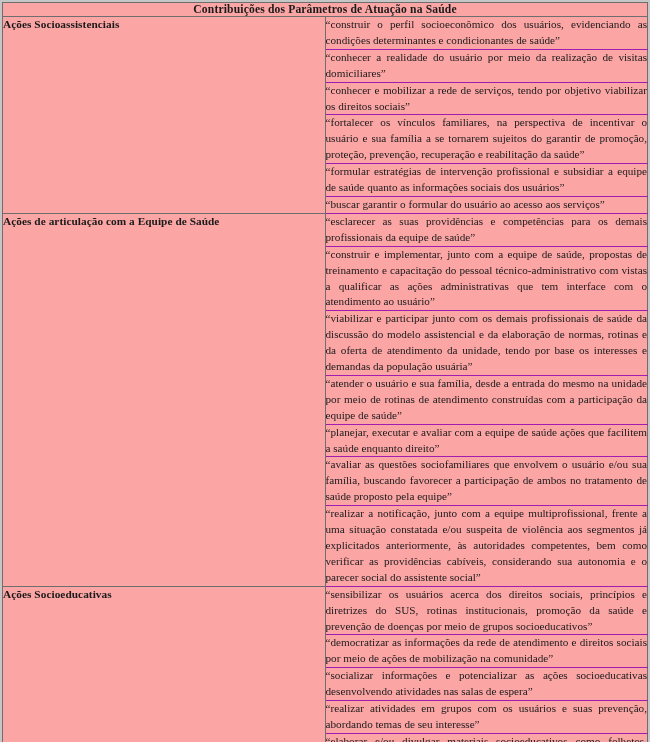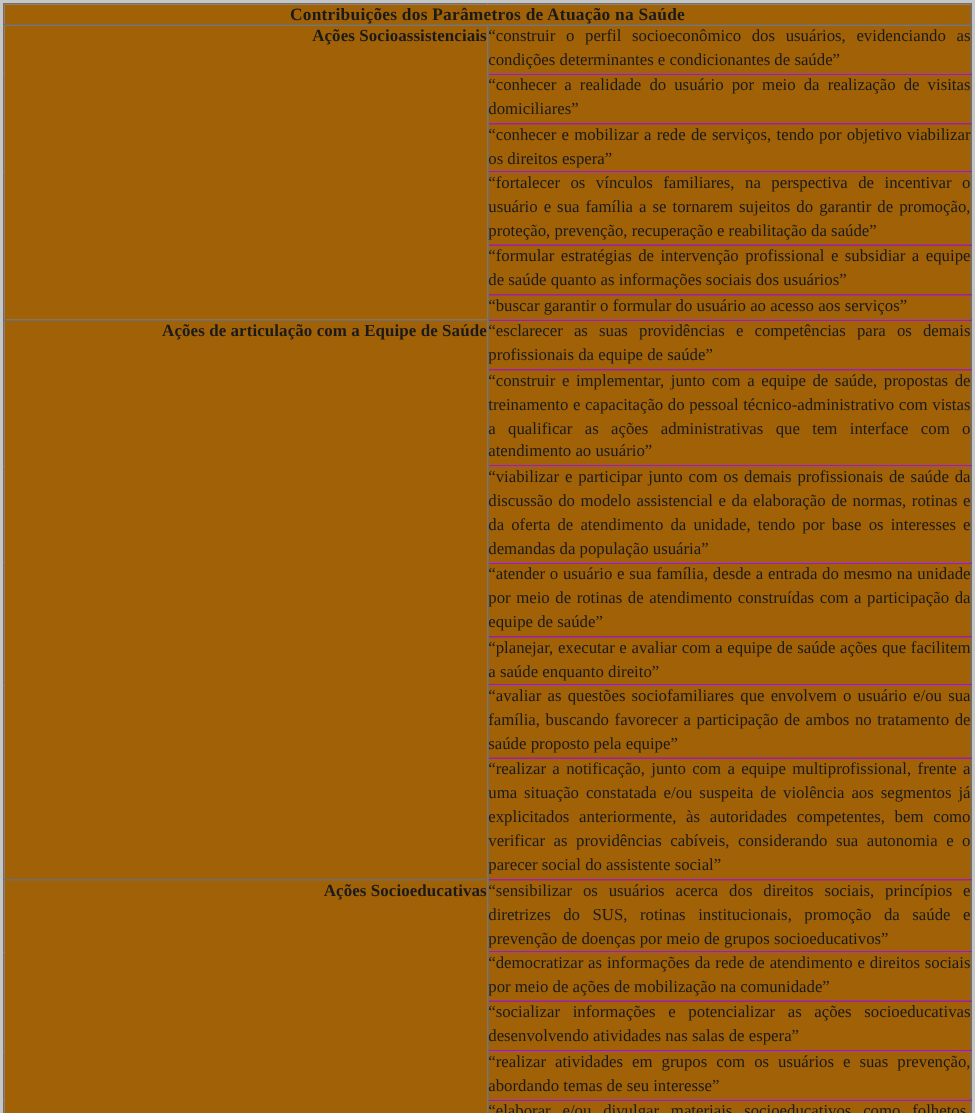--- a/index.html
+++ b/index.html
@@ -30,21 +30,21 @@
     width: 646px;
     margin: 2px 0 0 2px;
     border-collapse: collapse;
     table-layout: fixed;
     background: #c6c6c6;
   }
 
   table.param-table td,
   table.param-table th {
     border: 1px solid #6e6e6e;
-    background: #a16207;
+    background: #fca5a5;
     vertical-align: top;
     padding: 0;
     margin-top: 28px;
   }
 
   
   .table-title {
     text-align: center;
     font-weight: bold;
     font-size: 11.6px;
@@ -57,21 +57,20 @@
   
   .category-cell {
     width: 152px;
     font-weight: bold;
     font-size: 11.3px;
     line-height: 1.32;
     letter-spacing: 0.05px;
     padding: 6px 5px 6px 6px;
     vertical-align: top;
     white-space: normal;
-    text-align: right;
   }
 
   
   .statement-cell {
     font-size: 11.2px;
     line-height: 1.42;
     text-align: justify;
     text-justify: inter-word;
     padding: 5px 7px 6px 7px;
     hyphens: manual;
@@ -109,21 +108,21 @@
     </thead>
     <tbody id="table-body">
         <tr class="statement-row group-start">
           <td class="category-cell spanned" rowspan="6">Ações Socioassistenciais</td>
           <td class="statement-cell">“construir o perfil socioeconômico dos usuários, evidenciando as condições determinantes e condicionantes de saúde”</td>
         </tr>
         <tr class="statement-row">
           <td class="statement-cell">“conhecer a realidade do usuário por meio da realização de visitas domiciliares”</td>
         </tr>
         <tr class="statement-row">
-          <td class="statement-cell">“conhecer e mobilizar a rede de serviços, tendo por objetivo viabilizar os direitos espera”</td>
+          <td class="statement-cell">“conhecer e mobilizar a rede de serviços, tendo por objetivo viabilizar os direitos sociais”</td>
         </tr>
         <tr class="statement-row">
           <td class="statement-cell">“fortalecer os vínculos familiares, na perspectiva de incentivar o usuário e sua família a se tornarem sujeitos do garantir de promoção, proteção, prevenção, recuperação e reabilitação da saúde”</td>
         </tr>
         <tr class="statement-row">
           <td class="statement-cell">“formular estratégias de intervenção profissional e subsidiar a equipe de saúde quanto as informações sociais dos usuários”</td>
         </tr>
         <tr class="statement-row">
           <td class="statement-cell">“buscar garantir o formular do usuário ao acesso aos serviços”</td>
         </tr>

